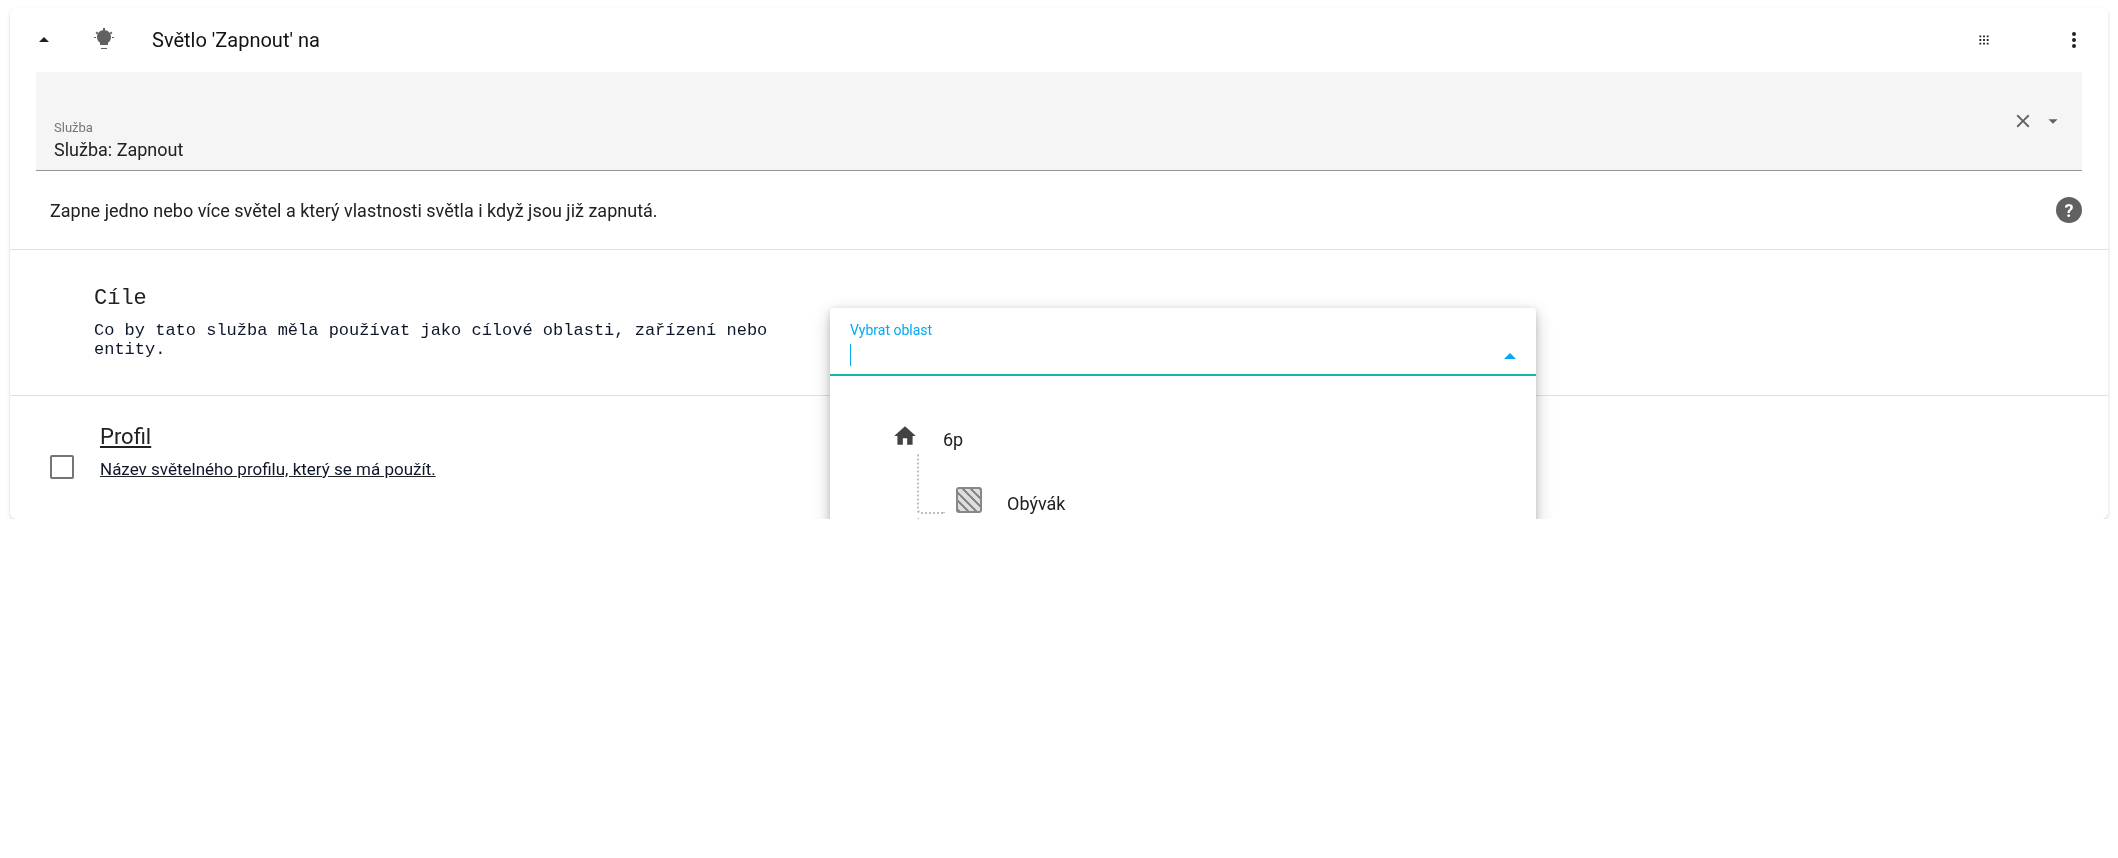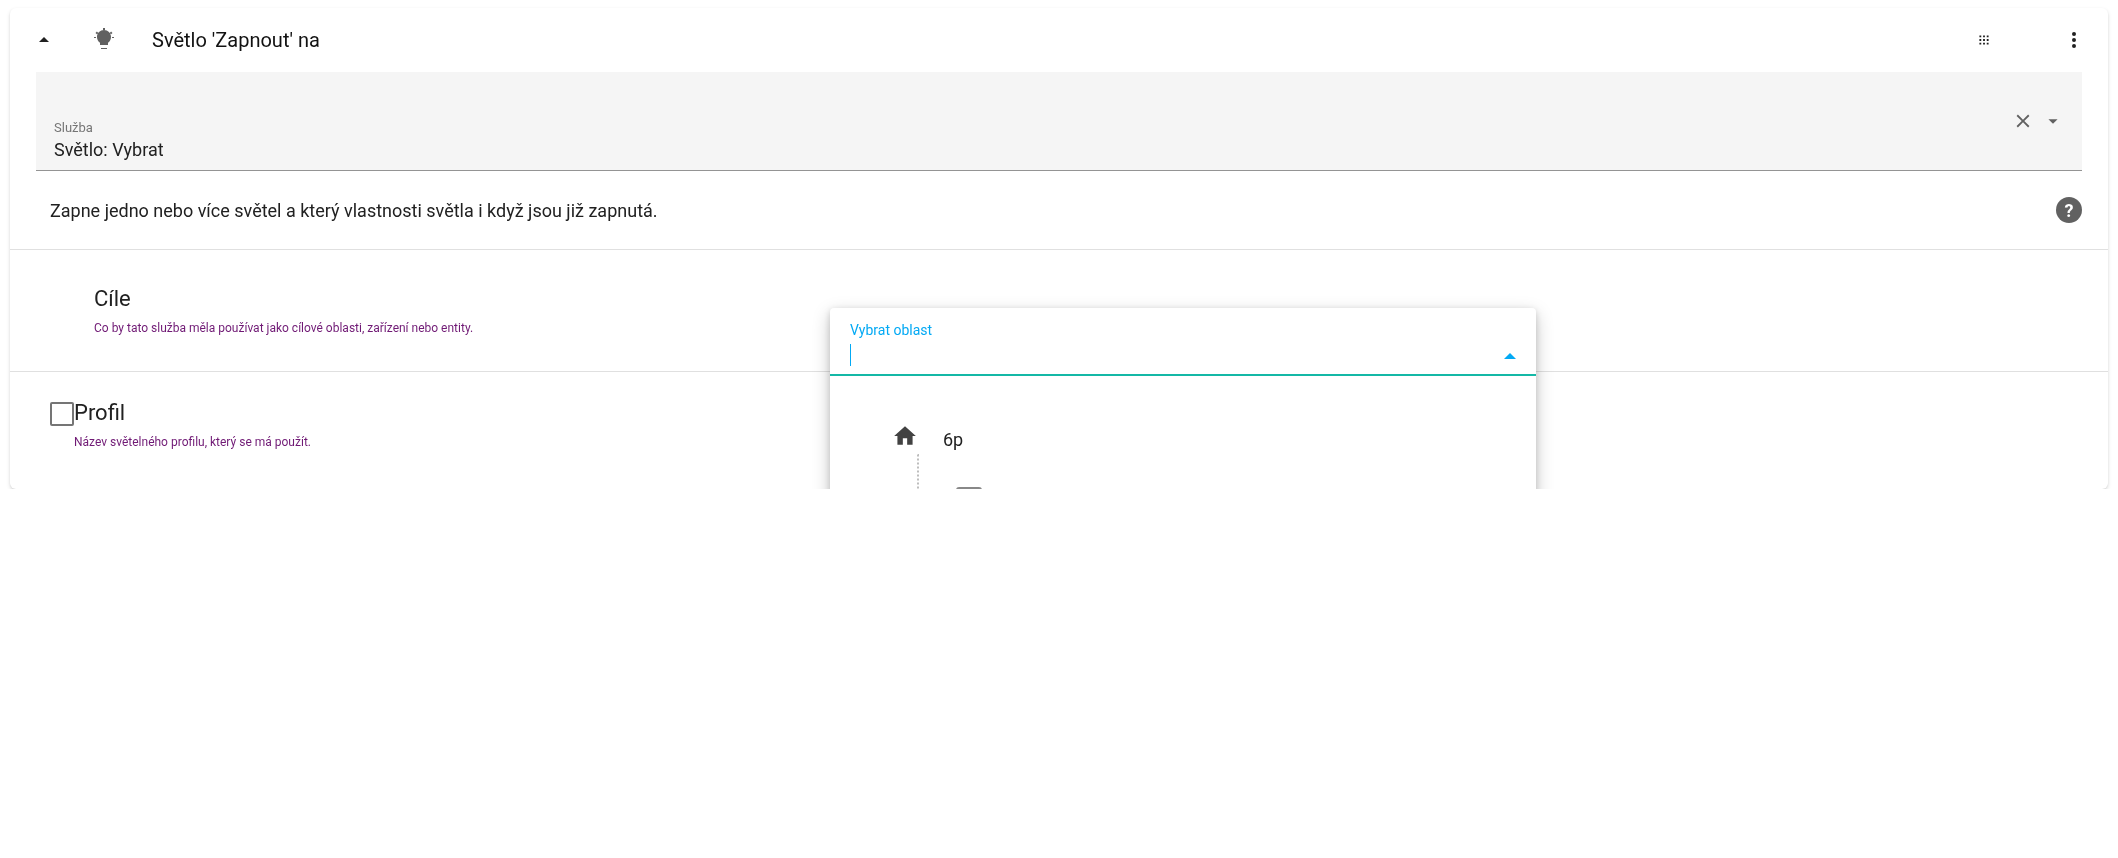--- a/index.html
+++ b/index.html
@@ -55,30 +55,33 @@
   }
 
   .divider { height: 1px; background: #e0e0e0; width: 100%; }
 
   .section-row {
     display: flex;
     padding: 36px 40px 36px 84px;
     gap: 40px;
     align-items: flex-start;
     position: relative;
+    font-family: Liberation Mono, monospace;
   }
   .section-left { flex: 0 0 720px; }
   .section-title { font-size: 22px; color: #212121; margin-bottom: 10px; }
-  .section-sub { font-size: 12px; color: #701a75; }
+  .section-sub { font-size: 17px; color: #0f172a; }
   .section-right { flex: 1; position: relative; }
 
   .checkbox-row {
     display: flex;
     padding: 28px 40px 40px 40px;
-    align-items: flex-start;
+    gap: 26px;
+    align-items: flex-end;
+    text-decoration: underline;
   }
   .checkbox {
     width: 24px; height: 24px;
     border: 2px solid #757575;
     border-radius: 2px;
     margin-top: 2px;
     flex-shrink: 0;
   }
   .checkbox-content { flex: 0 0 720px; }
 
@@ -152,21 +155,21 @@
     <span class="dots-icon" style="margin-left:30px;">
       <svg viewBox="0 0 24 24" width="24" height="24">
           <path fill="currentColor" d="M12 8a2 2 0 110-4 2 2 0 010 4zm0 2a2 2 0 110 4 2 2 0 010-4zm0 6a2 2 0 110 4 2 2 0 010-4z"></path>
         </svg>
     </span>
   </div>
 
   <div class="service-block">
     <div class="service-text">
       <div class="service-label">Služba</div>
-      <div class="service-value">Světlo: Vybrat</div>
+      <div class="service-value">Služba: Zapnout</div>
     </div>
     <span class="clear-icon">
       <svg viewBox="0 0 24 24" width="22" height="22">
           <path fill="currentColor" d="M19 6.41L17.59 5 12 10.59 6.41 5 5 6.41 10.59 12 5 17.59 6.41 19 12 13.41 17.59 19 19 17.59 13.41 12z"></path>
         </svg>
     </span>
     <span class="dropdown-icon">
       <svg viewBox="0 0 24 24" width="22" height="22">
           <path fill="currentColor" d="M7 10l5 5 5-5z"></path>
         </svg>

